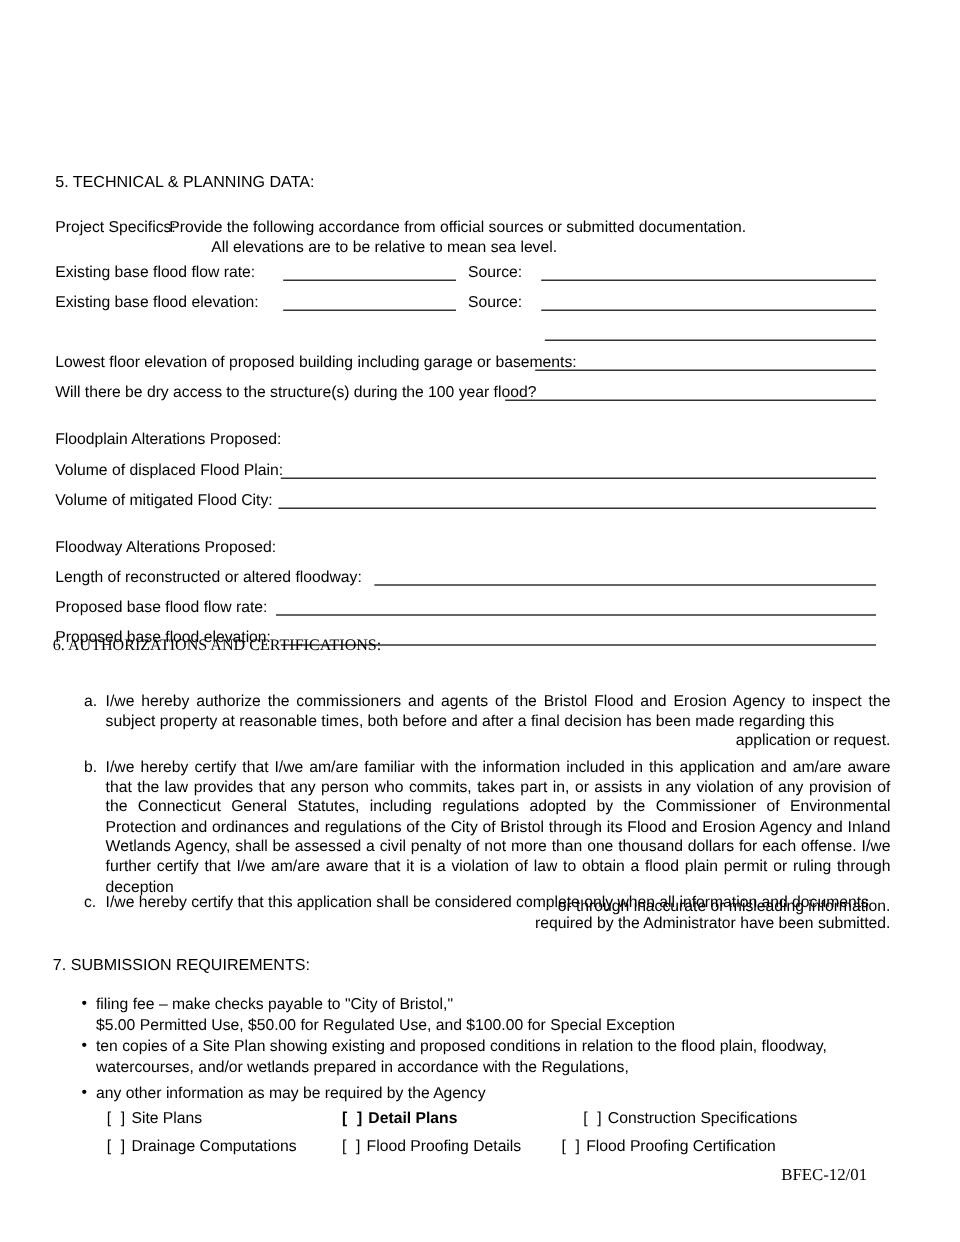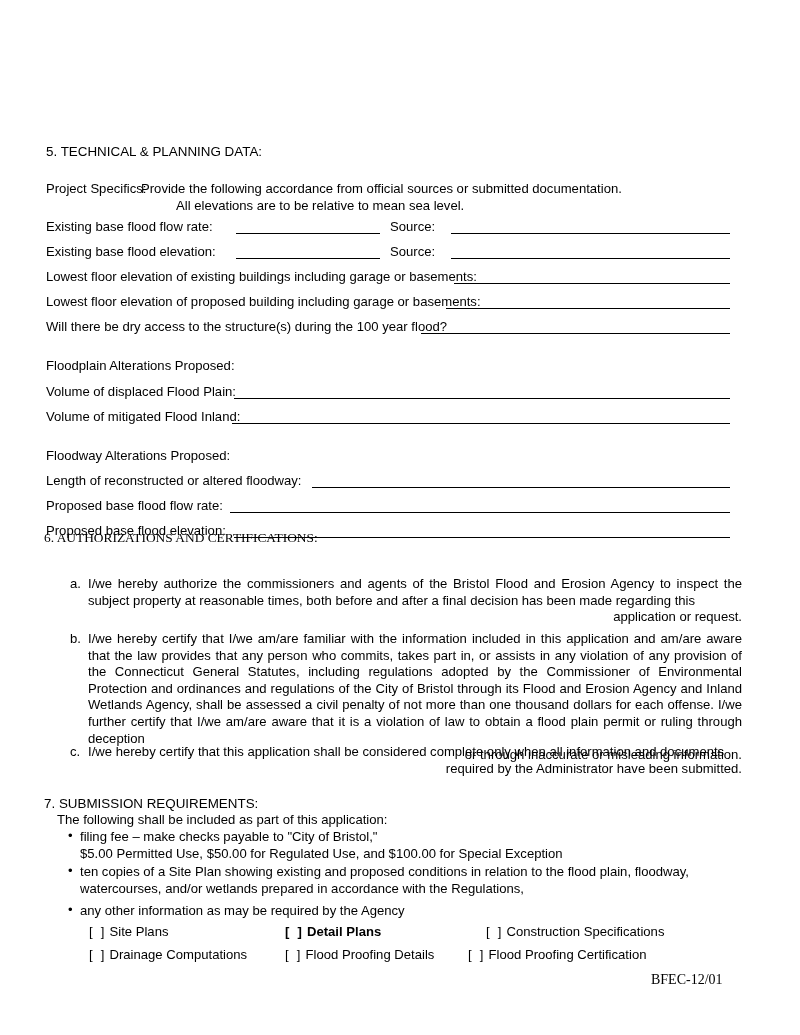--- a/index.html
+++ b/index.html
@@ -194,44 +194,41 @@
   <div class="src-label" style="left:390px; top:218px;">Source:</div>
   <div class="rule-abs" style="left:451px; top:233px; width:279px;"></div>
 
   <div class="field-row" style="left:46px; top:243px;">
     <span class="flabel">Existing base flood elevation:</span>
   </div>
   <div class="rule-abs" style="left:236px; top:258px; width:144px;"></div>
   <div class="src-label" style="left:390px; top:243px;">Source:</div>
   <div class="rule-abs" style="left:451px; top:258px; width:279px;"></div>
 
-  <div class="field-row" style="left:46px; top:268px;">
-    <span class="flabel">Lowest floor elevation of existing buildings including garage or basements:</span>
-  </div>
   <div class="rule-abs" style="left:454px; top:283px; width:276px;"></div>
 
   <div class="field-row" style="left:46px; top:293px;">
     <span class="flabel">Lowest floor elevation of proposed building including garage or basements:</span>
   </div>
   <div class="rule-abs" style="left:446px; top:308px; width:284px;"></div>
 
   <div class="field-row" style="left:46px; top:318px;">
     <span class="flabel">Will there be dry access to the structure(s) during the 100 year flood?</span>
   </div>
   <div class="rule-abs" style="left:421px; top:333px; width:309px;"></div>
 
   <div class="plain" style="left:46px; top:357px;">Floodplain Alterations Proposed:</div>
 
   <div class="field-row" style="left:46px; top:383px;">
     <span class="flabel">Volume of displaced Flood Plain:</span>
   </div>
   <div class="rule-abs" style="left:234px; top:398px; width:496px;"></div>
 
   <div class="field-row" style="left:46px; top:408px;">
-    <span class="flabel">Volume of mitigated Flood Inland:</span>
+    <span class="flabel">Volume of mitigated Flood City:</span>
   </div>
   <div class="rule-abs" style="left:232px; top:423px; width:498px;"></div>
 
   <div class="plain" style="left:46px; top:447px;">Floodway Alterations Proposed:</div>
 
   <div class="field-row" style="left:46px; top:472px;">
     <span class="flabel">Length of reconstructed or altered floodway:</span>
   </div>
   <div class="rule-abs" style="left:312px; top:487px; width:418px;"></div>
 
@@ -265,21 +262,20 @@
 
   <div class="list-item" style="left:88px; top:744px; width:654px;">
     <span class="marker">c.</span>
     <span class="body">
       <p>I/we hereby certify that this application shall be considered complete only when all information and documents</p>
       <p class="last">required by the Administrator have been submitted.</p>
     </span>
   </div>
 
   <div class="sec-title" style="left:44px; top:795px;">7.  SUBMISSION REQUIREMENTS:</div>
-  <div class="plain" style="left:57px; top:811px;">The following shall be included as part of this application:</div>
 
   <div class="bullet-item" style="left:80px; top:828px; width:660px;">
     <span class="dot">•</span>
     <span class="btext">
       <p>filing fee – make checks payable to "City of Bristol,"</p>
       <p>$5.00 Permitted Use, $50.00 for Regulated Use, and $100.00 for Special Exception</p>
     </span>
   </div>
 
   <div class="bullet-item" style="left:80px; top:863px; width:660px;">

